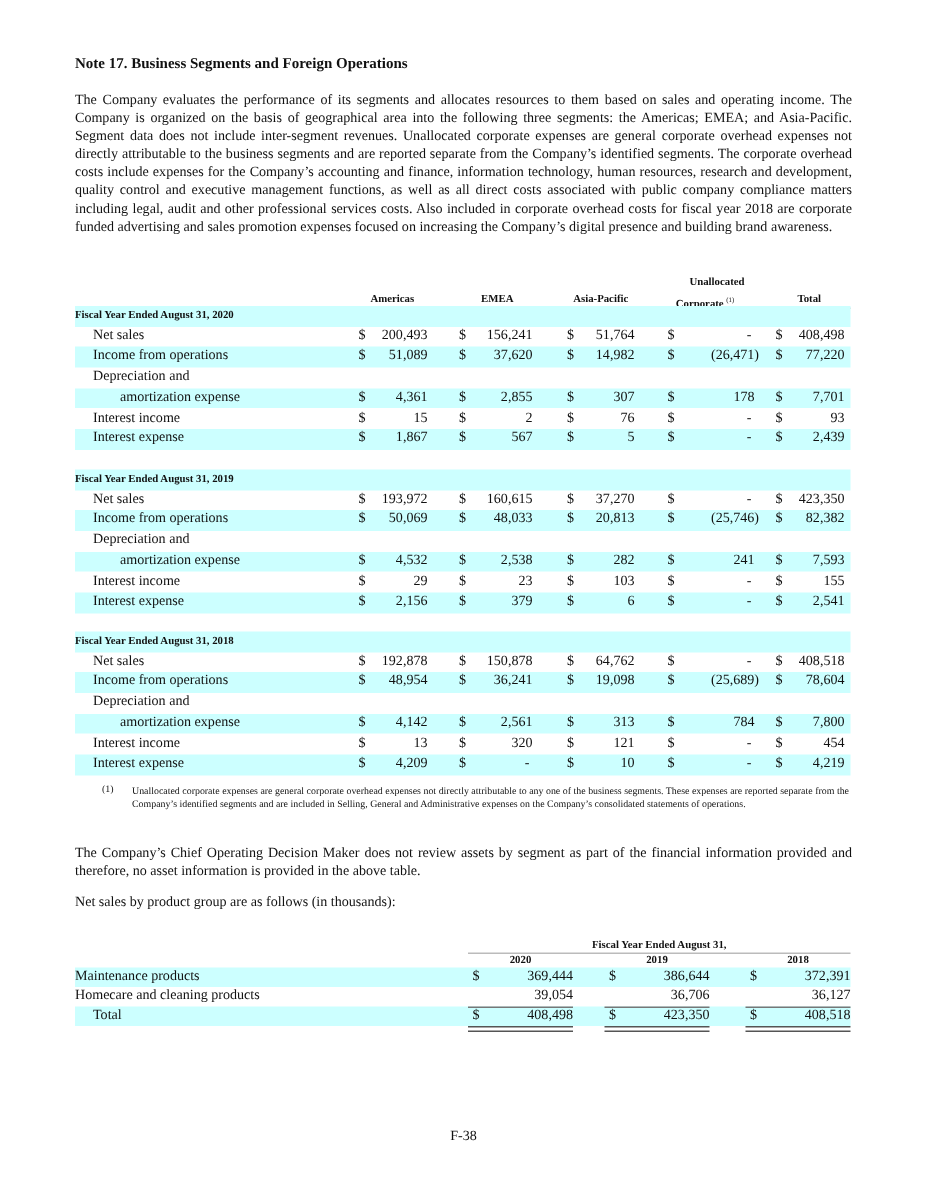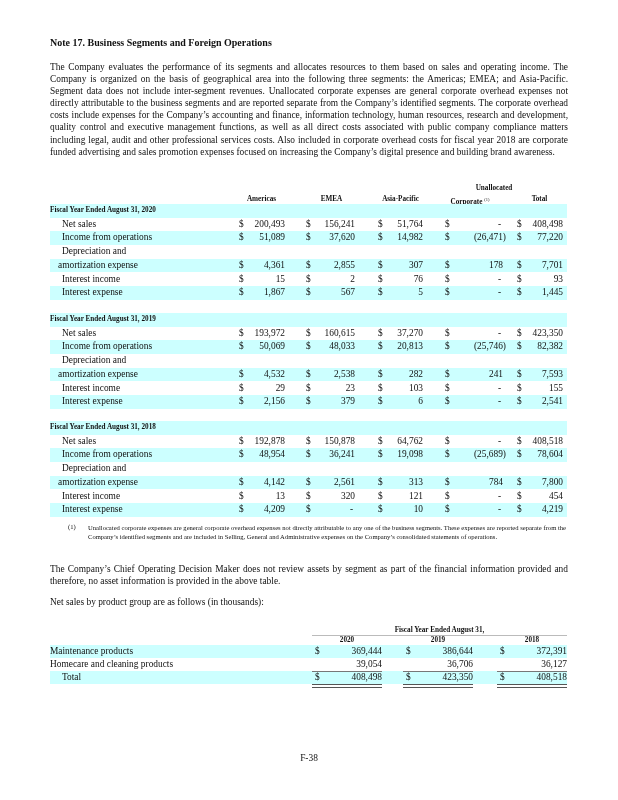--- a/index.html
+++ b/index.html
@@ -10,21 +10,21 @@
   .para { left: 50px; width: 518px; font-size: 9.4px; line-height: 12.1px; text-align: justify; }
   .p1 { top: 61px; }
   .p2 { top: 563px; }
   .p3 { top: 596px; }
 
   
   .seg-hdr { position: absolute; font-size: 7.2px; font-weight: bold; text-align: center; border-bottom: 1.5px solid #bbb; padding-bottom: 1px; line-height: 9px; }
   .row { position: absolute; left: 50px; width: 517px; height: 13.7px; font-size: 9.4px; line-height: 13.7px; }
   .row.shade { background: #ccffff; }
   .row .lbl { position: absolute; left: 12px; white-space: nowrap; }
-  .row .lbl.indent2 { left: 8px; }
+  .row .lbl.indent2 { left: 30px; }
   .row .lbl.section { left: 0; font-size: 7.2px; font-weight: bold; }
   .row .dol { position: absolute; }
   .row .val { position: absolute; text-align: right; }
 
   .foot-num { left: 68px; top: 523px; font-size: 6.6px; }
   .foot-text { left: 88px; top: 523px; width: 478px; font-size: 6.6px; line-height: 9px; text-align: justify; }
 
   
   .prod-caption { left: 312px; top: 626px; width: 255px; text-align: center; font-size: 7.2px; font-weight: bold; border-bottom: 1px solid #bbb; line-height: 9px; }
   .prod-year { top: 636px; font-size: 7.2px; font-weight: bold; text-align: center; line-height: 9px; }
@@ -41,21 +41,21 @@
 </head>
 <body>
 
 <div class="abs title">Note 17.  Business Segments and Foreign Operations</div>
 <div class="abs para p1">The Company evaluates the performance of its segments and allocates resources to them based on sales and operating income. The Company is organized on the basis of geographical area into the following three segments: the Americas; EMEA; and Asia-Pacific. Segment data does not include inter-segment revenues. Unallocated corporate expenses are general corporate overhead expenses not directly attributable to the business segments and are reported separate from the Company’s identified segments. The corporate overhead costs include expenses for the Company’s accounting and finance, information technology, human resources, research and development, quality control and executive management functions, as well as all direct costs associated with public company compliance matters including legal, audit and other professional services costs. Also included in corporate overhead costs for fiscal year 2018 are corporate funded advertising and sales promotion expenses focused on increasing the Company’s digital presence and building brand awareness.</div>
 
 <div id="seg-headers">
   <div class="seg-hdr" style="left:233px; top:195px; width:57px;">Americas</div>
   <div class="seg-hdr" style="left:303px; top:195px; width:57px;">EMEA</div>
   <div class="seg-hdr" style="left:373px; top:195px; width:55px;">Asia-Pacific</div>
-  <div class="abs" style="left:464px; top:184px; width:60px; text-align:center; font-size:7.2px; font-weight:bold; line-height:9px;">Unallocated</div>
+  <div class="abs" style="left:448px; top:184px; width:60px; text-align:center; font-size:7.2px; font-weight:bold; line-height:9px;">Unallocated</div>
   <div class="seg-hdr" style="left:440px; top:195px; width:60px;"><span>Corporate</span> <sup style="font-size:4.5px; font-weight:normal;">(1)</sup></div>
   <div class="seg-hdr" style="left:512px; top:195px; width:55px;">Total</div>
 </div>
 
 <div id="seg-body">
     <div class="row shade" style="top: 204px;">
       <span class="lbl section">Fiscal Year Ended August 31, 2020</span>
     </div>
     <div class="row" style="top: 217.7px;">
       <span class="lbl">Net sales</span>
@@ -116,21 +116,21 @@
       <span class="lbl">Interest expense</span>
       <span class="dol" style="left: 189px;">$</span>
       <span class="val" style="right: 282px;">1,867</span>
       <span class="dol" style="left: 256px;">$</span>
       <span class="val" style="right: 212px;">567</span>
       <span class="dol" style="left: 328px;">$</span>
       <span class="val" style="right: 144px;">5</span>
       <span class="dol" style="left: 395px;">$</span>
       <span class="val" style="right: 66px;">-</span>
       <span class="dol" style="left: 467px;">$</span>
-      <span class="val" style="right: 4px;">1,445</span>
+      <span class="val" style="right: 4px;">2,439</span>
     </div>
     <div class="row shade" style="top: 313px;">
       <span class="lbl section">Fiscal Year Ended August 31, 2019</span>
     </div>
     <div class="row" style="top: 326.7px;">
       <span class="lbl">Net sales</span>
       <span class="dol" style="left: 189px;">$</span>
       <span class="val" style="right: 282px;">193,972</span>
       <span class="dol" style="left: 256px;">$</span>
       <span class="val" style="right: 212px;">160,615</span>

